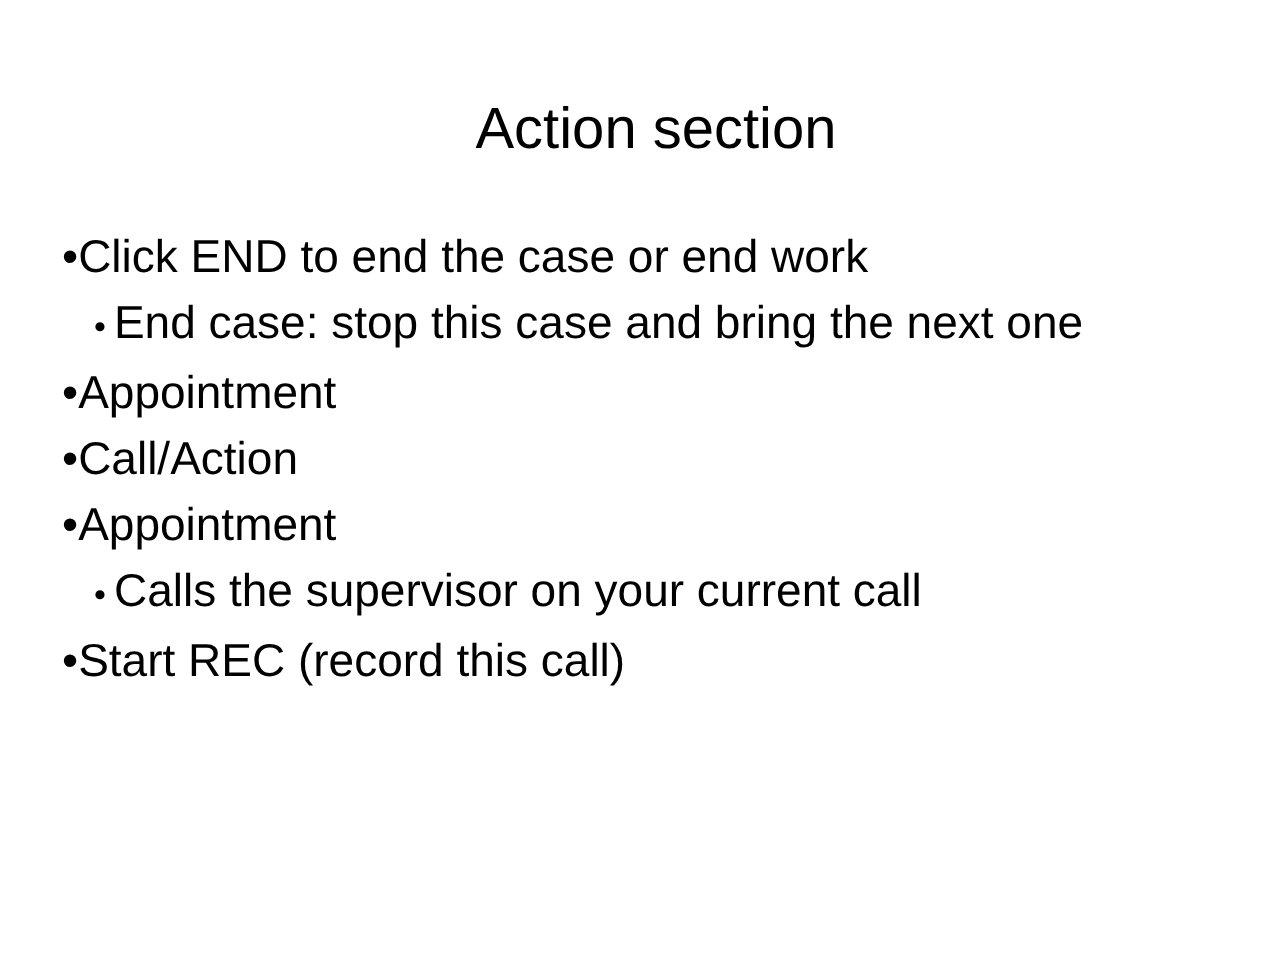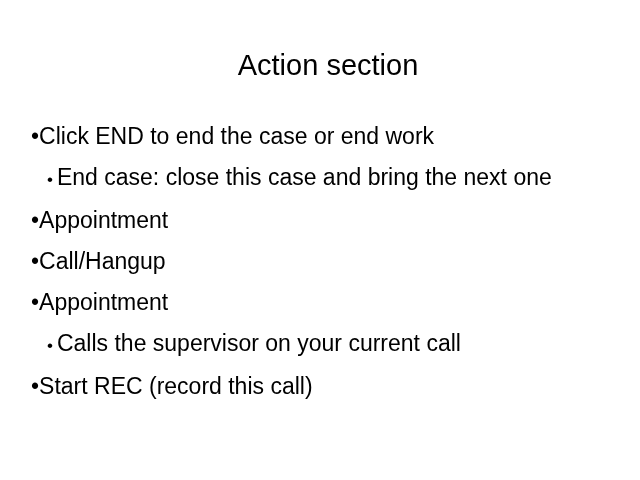--- a/index.html
+++ b/index.html
@@ -36,21 +36,21 @@
   .body-block {
     position: absolute;
     left: 31px;
     top: 110px;
     width: 585px;
   }
   .bullet-line {
     font-size: 23px;
     line-height: 29px;
     color: #000000;
-    margin: 12px;
+    margin: 4px;
     padding: 0;
     display: block;
     position: relative;
     white-space: normal;
   }
   
   .level-1 {
     padding-left: 6px;
     text-indent: -6px;
     margin-left: 0px;
@@ -76,21 +76,21 @@
 </style>
 </head>
 <body>
 
 <div class="slide">
 
   <h1 class="slide-title">Action section</h1>
 
   <div class="body-block">
       <div class="bullet-line level-1"><span class="bullet-mark">•</span><span class="bullet-text">Click END to end the case or end work</span></div>
-      <div class="bullet-line level-2"><span class="bullet-mark">•</span><span class="bullet-text">End case: close this case and bring the next one</span></div>
+      <div class="bullet-line level-2"><span class="bullet-mark">•</span><span class="bullet-text">End case: stop this case and bring the next one</span></div>
       <div class="bullet-line level-1"><span class="bullet-mark">•</span><span class="bullet-text">Appointment</span></div>
-      <div class="bullet-line level-1"><span class="bullet-mark">•</span><span class="bullet-text">Call/Hangup</span></div>
+      <div class="bullet-line level-1"><span class="bullet-mark">•</span><span class="bullet-text">Call/Action</span></div>
       <div class="bullet-line level-1"><span class="bullet-mark">•</span><span class="bullet-text">Appointment</span></div>
       <div class="bullet-line level-2"><span class="bullet-mark">•</span><span class="bullet-text">Calls the supervisor on your current call</span></div>
       <div class="bullet-line level-1"><span class="bullet-mark">•</span><span class="bullet-text">Start REC (record this call)</span></div>
     </div>
 
 </div>
 
 </body></html>

